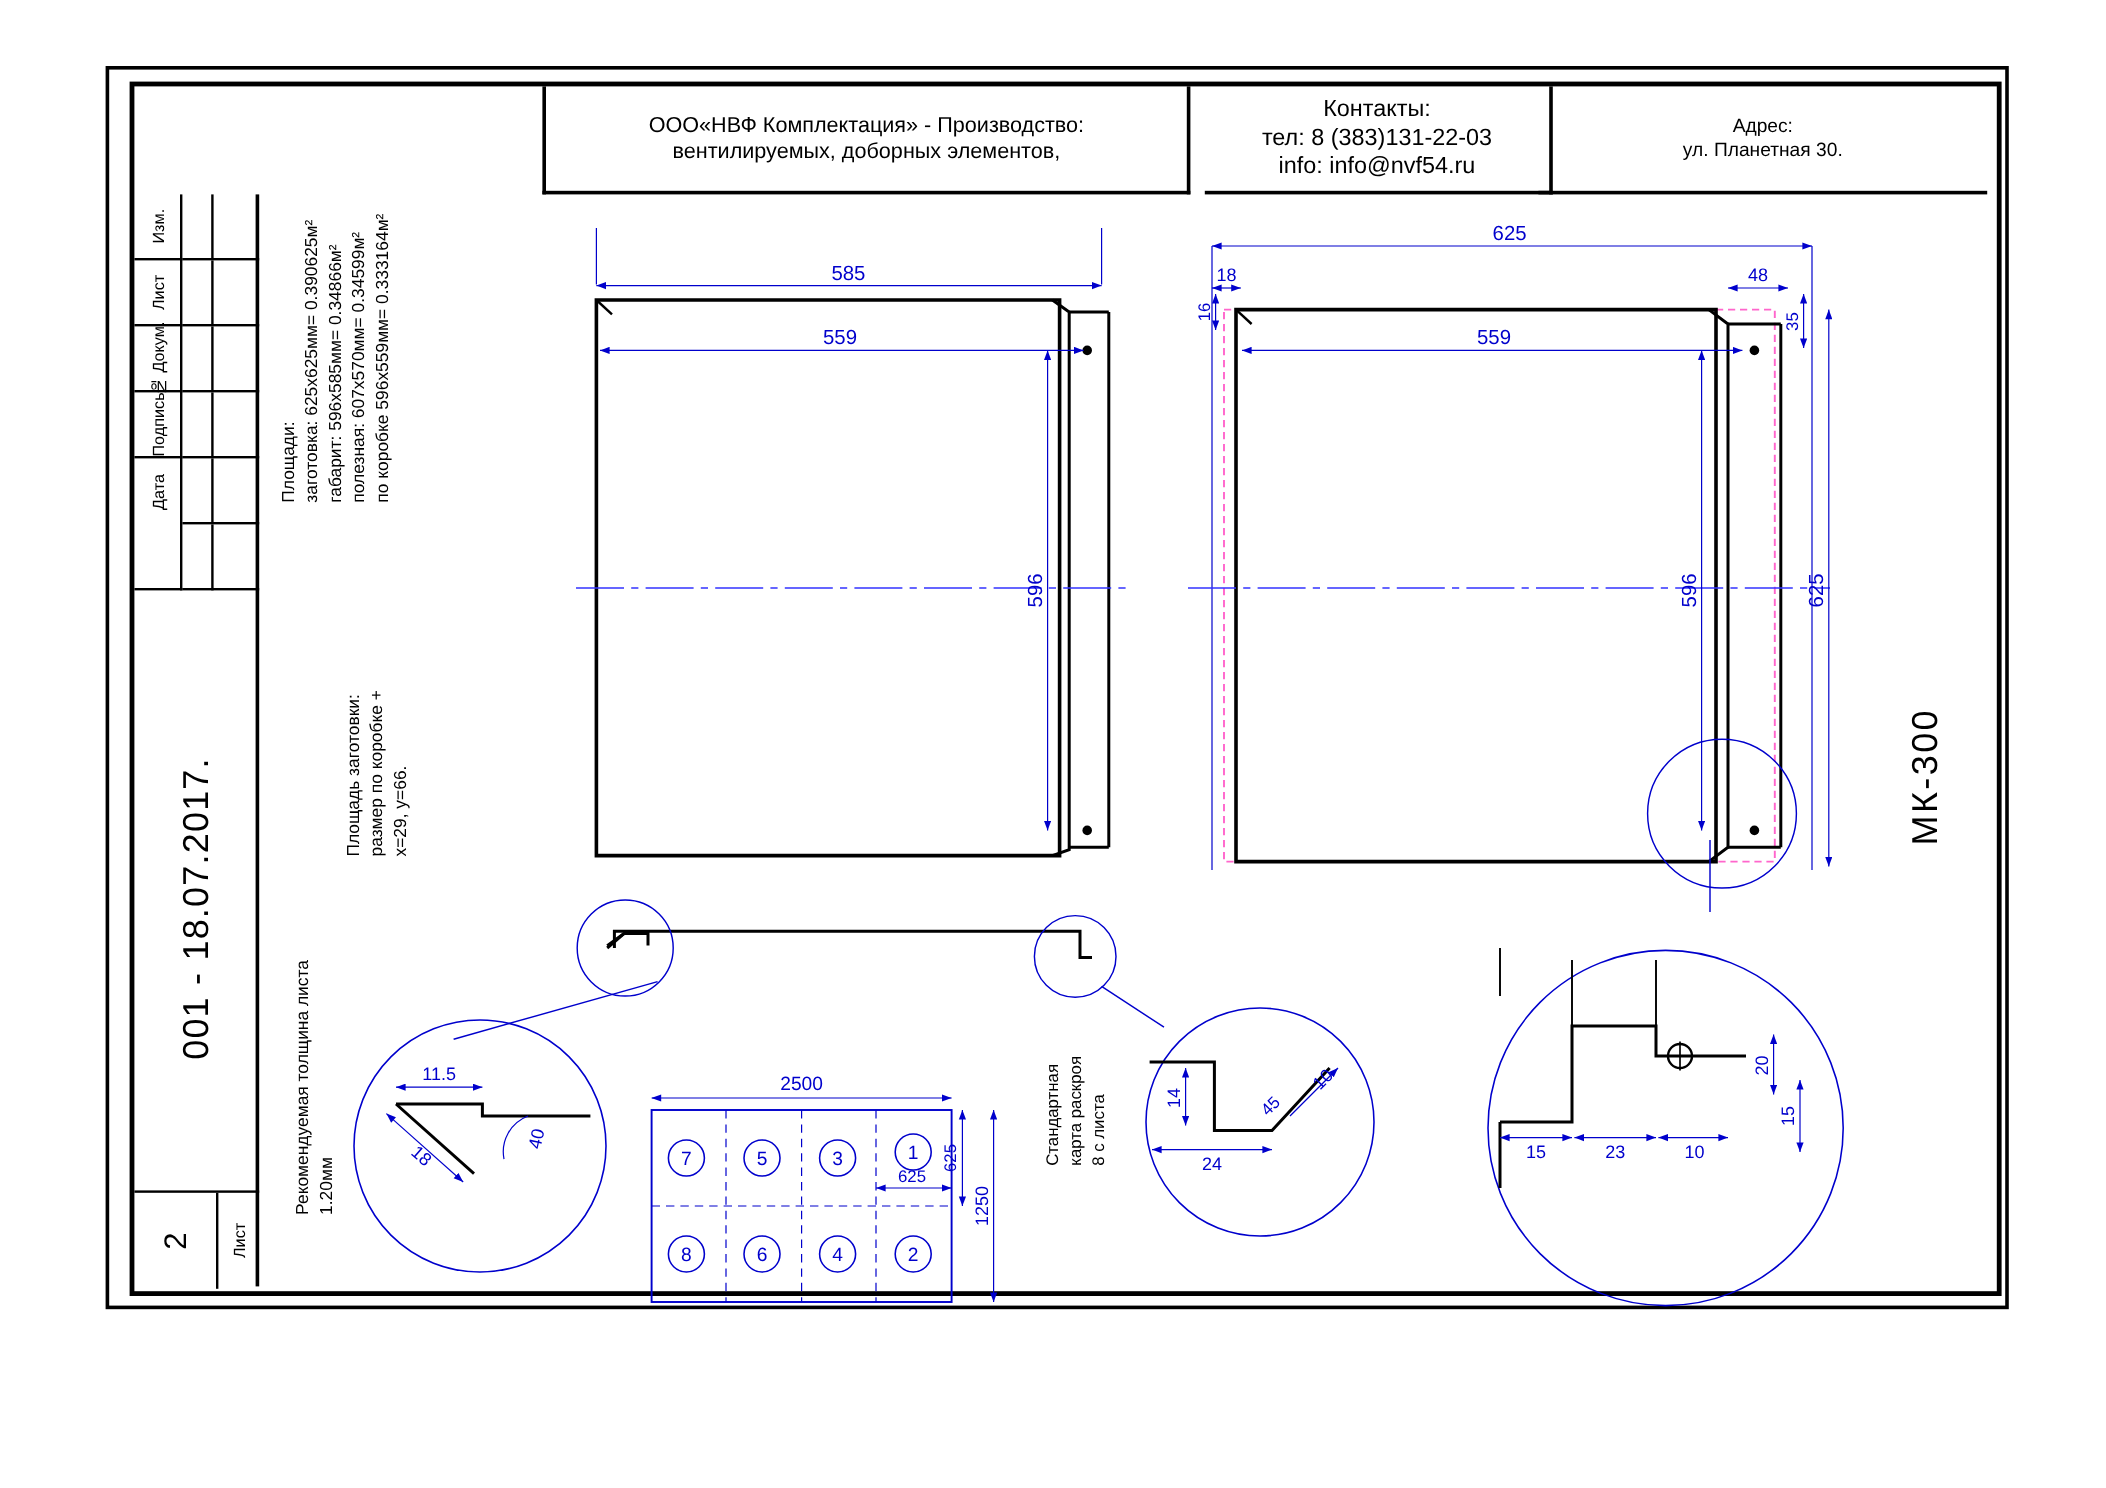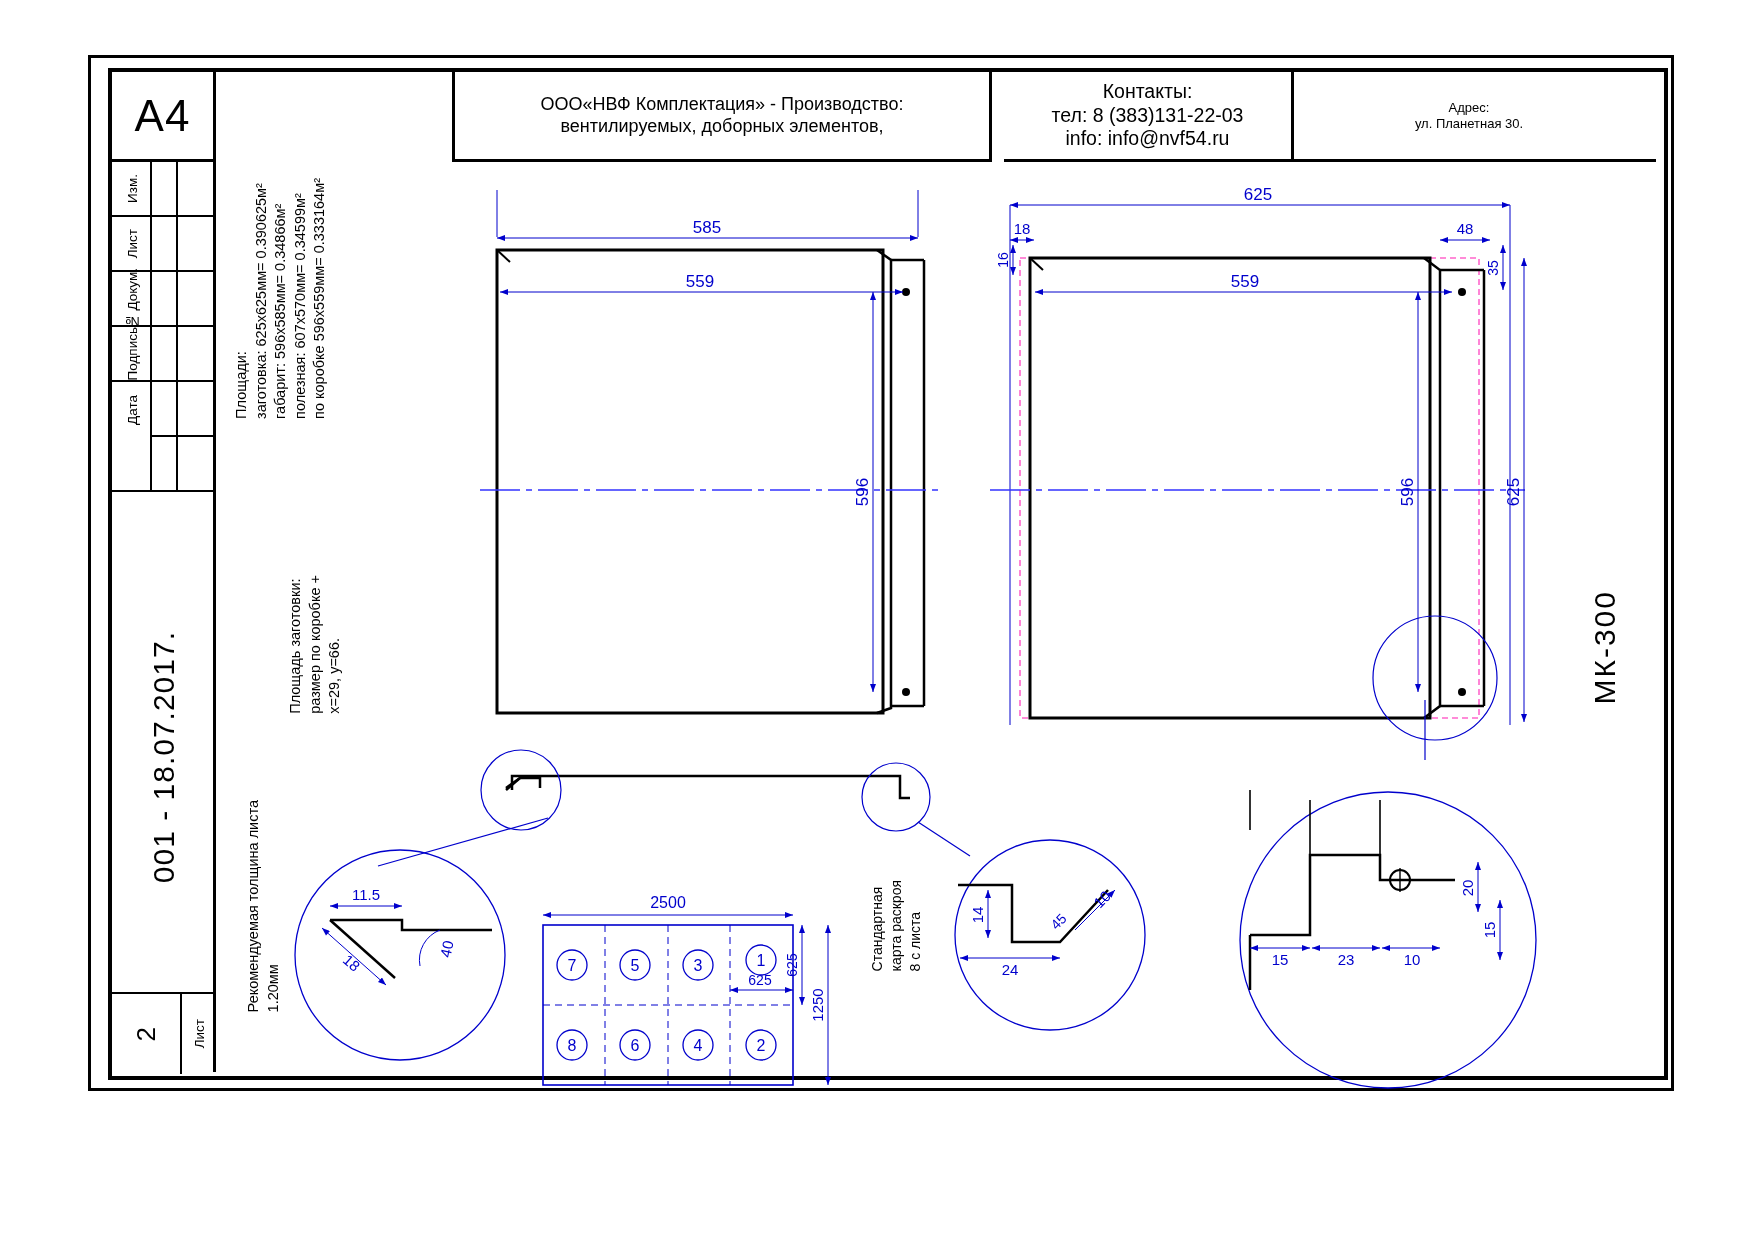--- a/index.html
+++ b/index.html
@@ -57,21 +57,21 @@
     display: flex; flex-direction: column; align-items: center; justify-content: center;
     box-sizing: border-box; line-height: 1.22; margin-left: 12px;
   }
   .tb-contacts div { font-size: 19.5px; white-space: nowrap; }
   .tb-addr {
     position: absolute; left: 1170px; top: 0; width: 374px; height: 90px;
     border-bottom: 3px solid #000;
     display: flex; flex-direction: column; align-items: center; justify-content: center;
     box-sizing: border-box; line-height: 1.22;
   }
-  .tb-addr div { font-size: 13px; white-space: nowrap; }
+  .tb-addr div { font-size: 16px; white-space: nowrap; }
 
   
   .left-col {
     position: absolute;
     left: 112px; top: 162px; width: 104px; height: 910px;
     border-right: 3px solid #000;
     box-sizing: border-box;
   }
   .lc-head {
     position: absolute; left: 0; top: 0; width: 40px; height: 330px;
@@ -138,23 +138,20 @@
 </style>
 </head>
 <body>
 
 <div id="sheet">
 
   <div class="abs frame-outer"></div>
   <div class="abs frame-inner"></div>
 
   <div class="tb">
-    <div class="tb-a4">
-      <span>A4</span>
-    </div>
     <div class="tb-prod">
       <div>ООО«НВФ Комплектация» - Производство:</div>
       <div>вентилируемых, доборных элементов,</div>
     </div>
     <div class="tb-contacts">
       <div>Контакты:</div>
       <div>тел: 8 (383)131-22-03</div>
       <div>info: info@nvf54.ru</div>
     </div>
     <div class="tb-addr">

